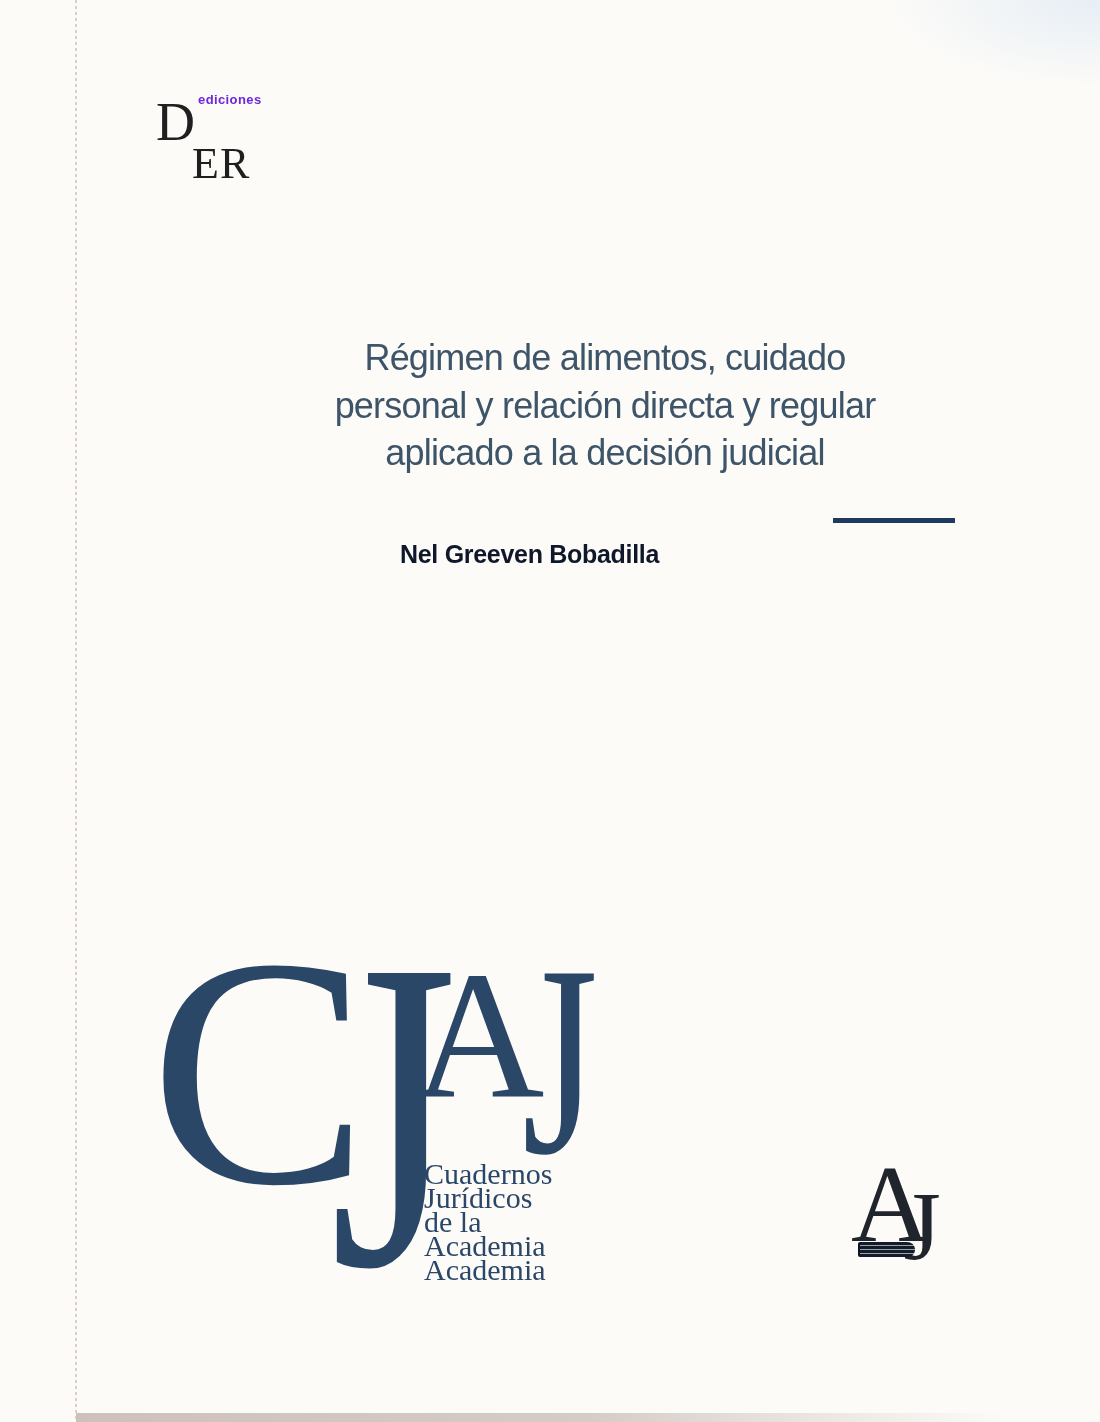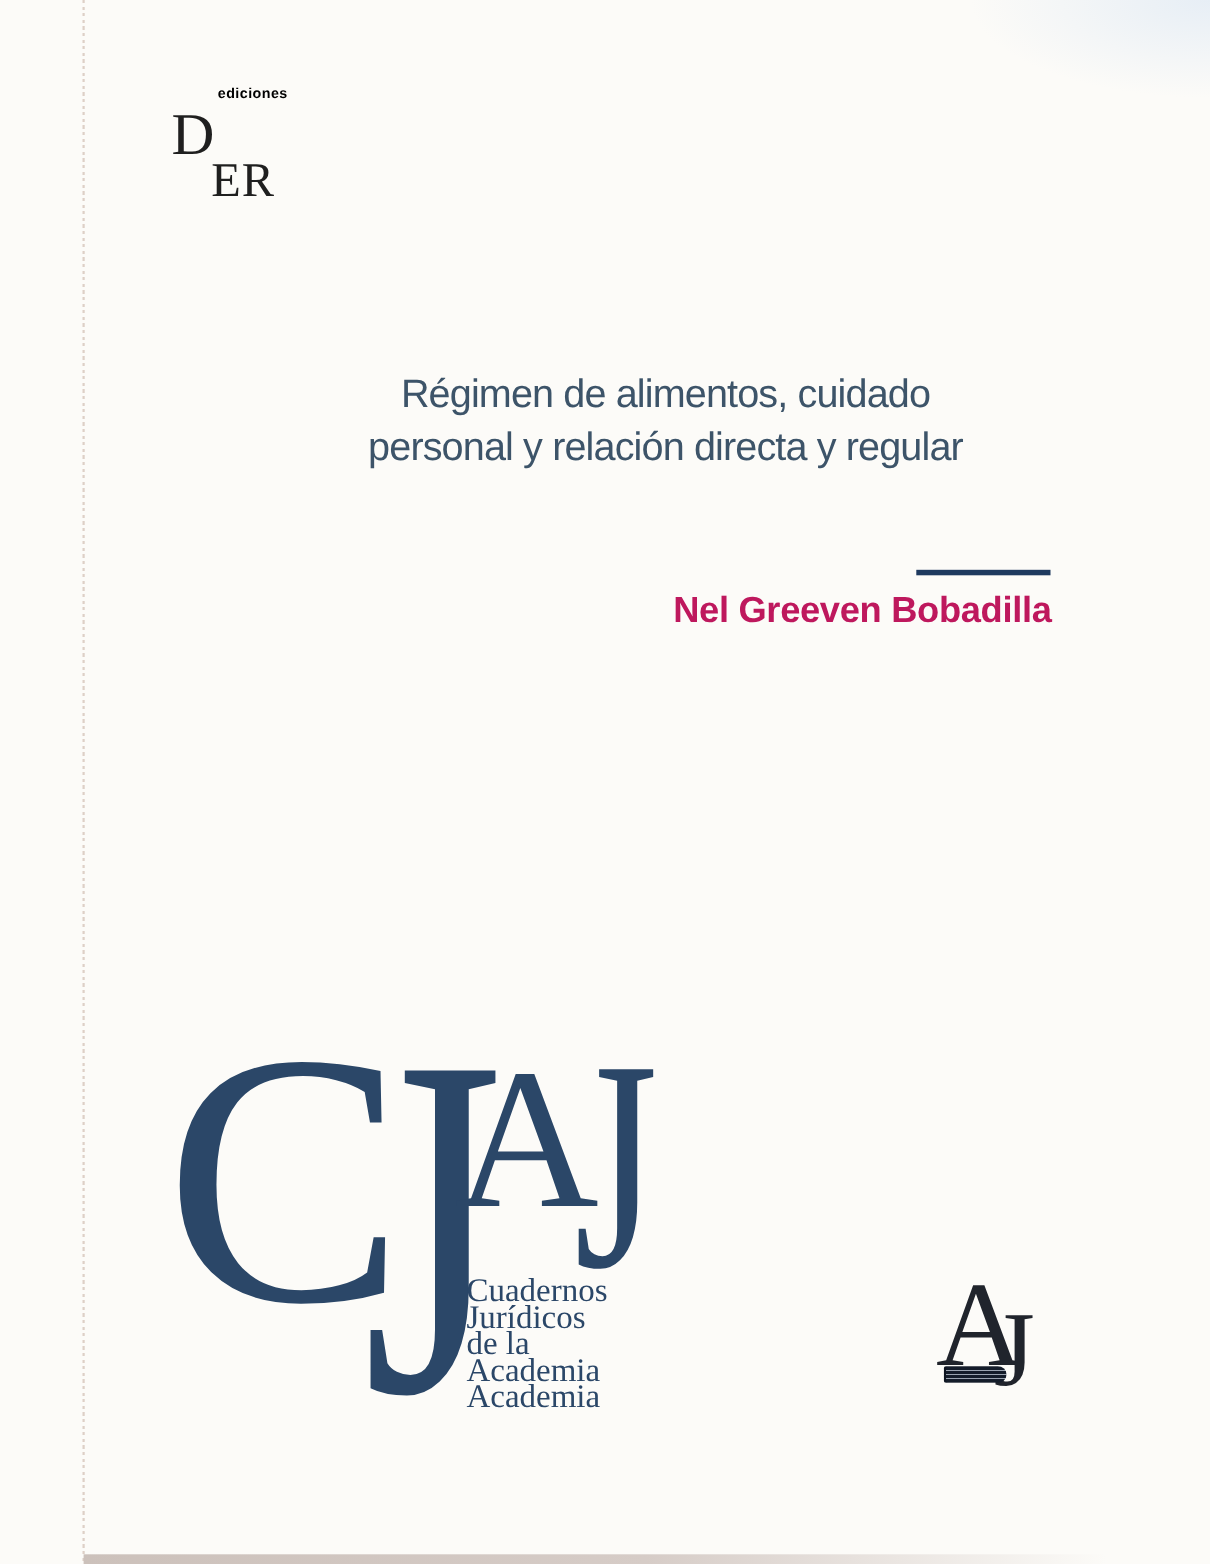--- a/index.html
+++ b/index.html
@@ -34,24 +34,24 @@
   .scan-edge-bottom {
     position: absolute;
     left: 76px; bottom: 0;
     width: 930px; height: 9px;
     background: linear-gradient(to right, #ccc1bb 0%, #d6ccc7 55%, rgba(214,204,199,0) 100%);
   }
 
   
   .der-small {
     position: absolute;
-    left: 198px; top: 78px;
+    left: 198px; top: 93px;
     font: 700 13px "Liberation Sans", sans-serif;
     letter-spacing: 0.4px;
-    color: #000000;
+    color: #6d28d9;
     line-height: 1;
   }
   .der-initial {
     position: absolute;
     left: 156px; top: 95px;
     font-family: "Liberation Serif", "DejaVu Serif", serif;
     font-size: 54px; line-height: 1;
     color: #1f1f1f;
   }
   .der-rest {
@@ -83,26 +83,26 @@
     left: 833px; top: 518px;
     width: 122px; height: 5px;
     background: #1e3a5f;
   }
 
   
   .authors {
     position: absolute;
     left: 400px; top: 531px;
     width: 556px;
-    text-align: right;
+    text-align: left;
     font-weight: 700;
-    font-size: 33px;
+    font-size: 25px;
     line-height: 46px;
     letter-spacing: -0.3px;
-    color: #be185d;
+    color: #0f172a;
   }
 
   
   .cjaj-letter {
     position: absolute;
     font-family: "Liberation Serif", "DejaVu Serif", serif;
     color: #2b4768;
     line-height: 1;
   }
   .cjaj-c  { left: 150px; top: 909px; font-size: 327px; }
@@ -151,20 +151,21 @@
 
   <div>
     <span class="der-small">ediciones</span>
     <span class="der-initial">D</span>
     <span class="der-rest">ER</span>
   </div>
 
   <div class="book-title">
     <div>Régimen de alimentos, cuidado</div>
     <div>personal y relación directa y regular</div>
+    <div>aplicado a la decisión judicial</div>
   </div>
 
   <div class="title-rule"></div>
 
   <div class="authors">
     <div>Nel Greeven Bobadilla</div>
   </div>
 
   <div>
     <span class="cjaj-letter cjaj-c">C</span>

